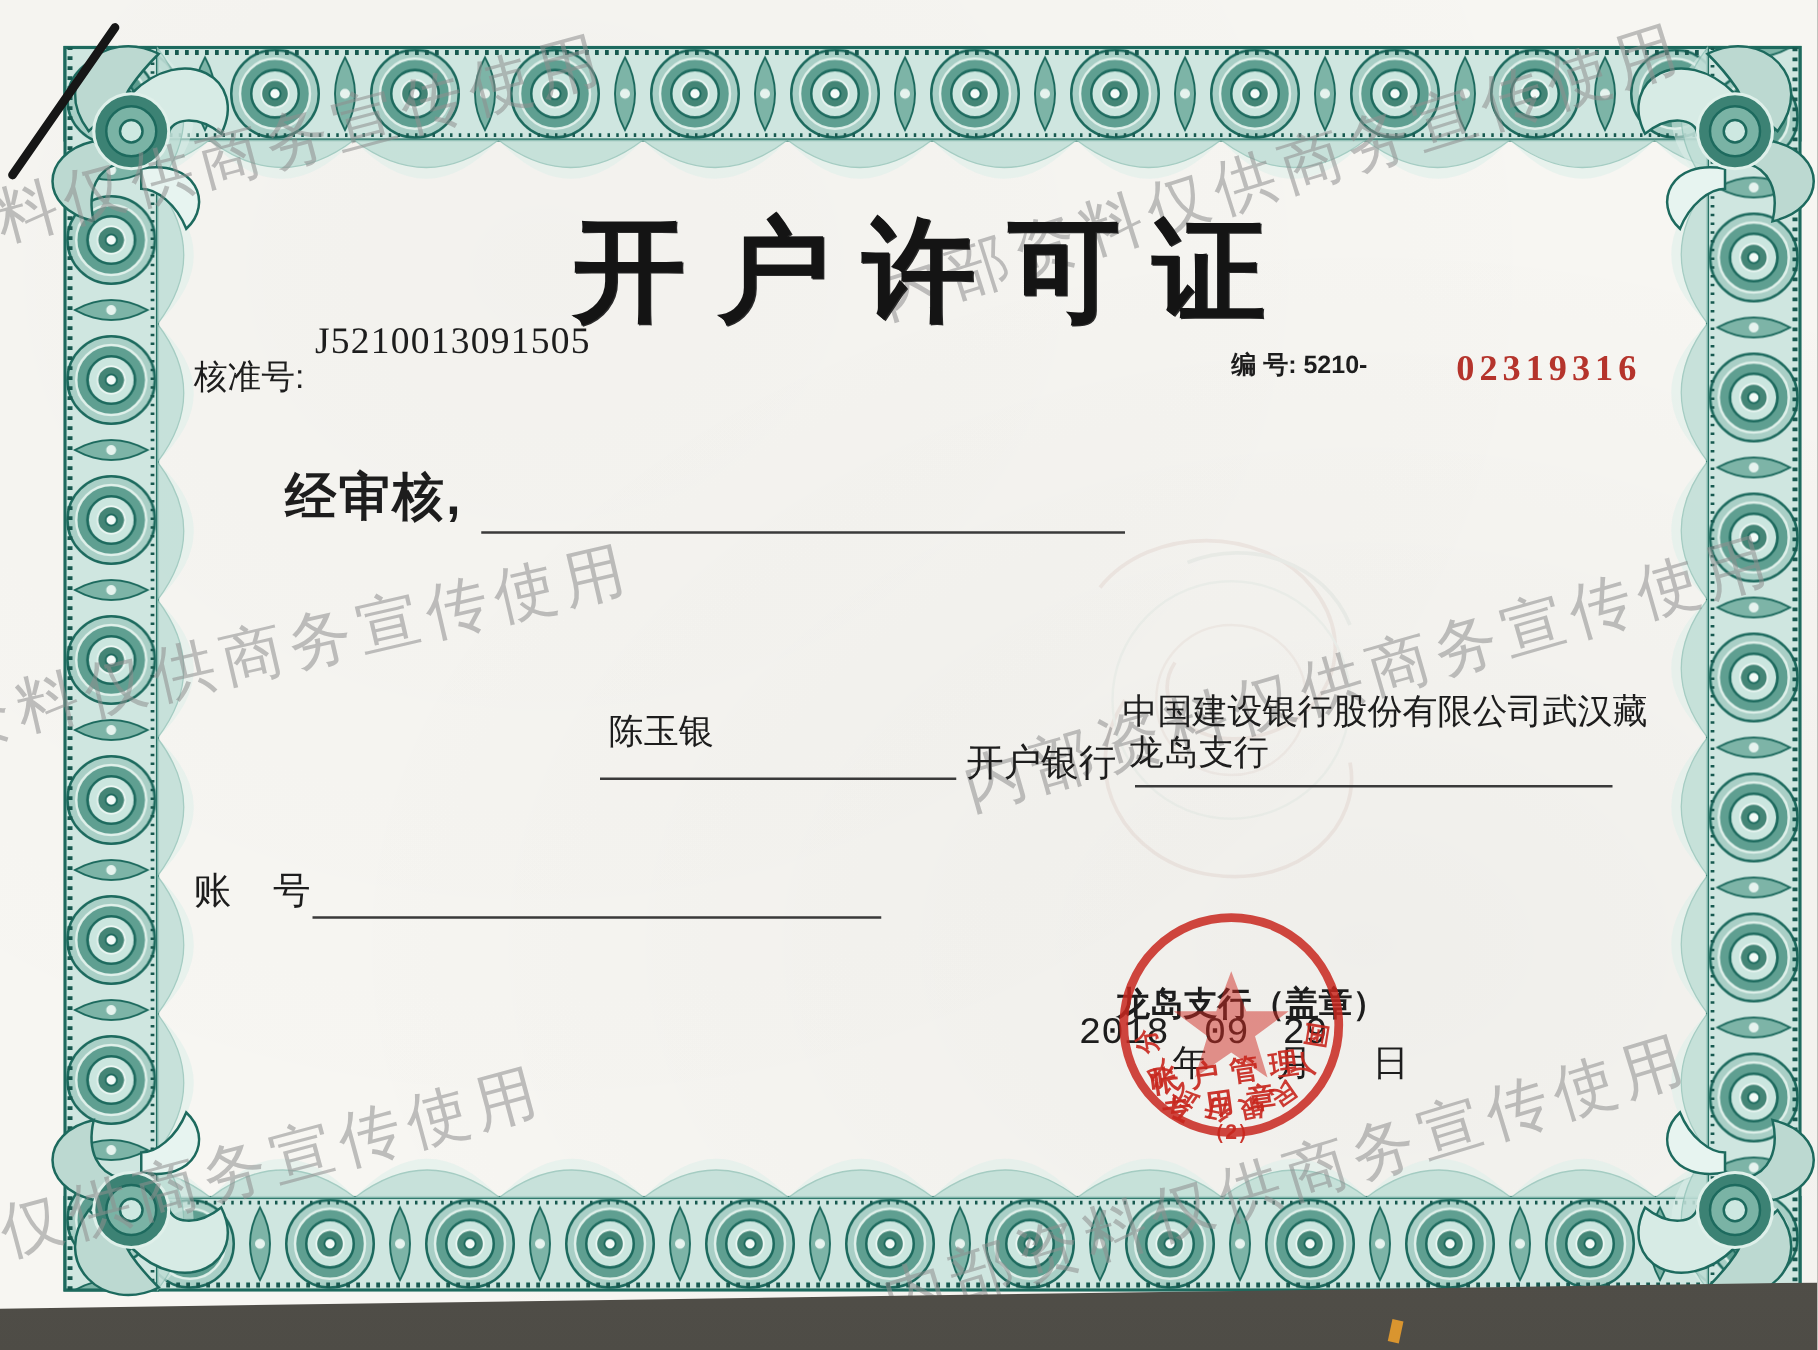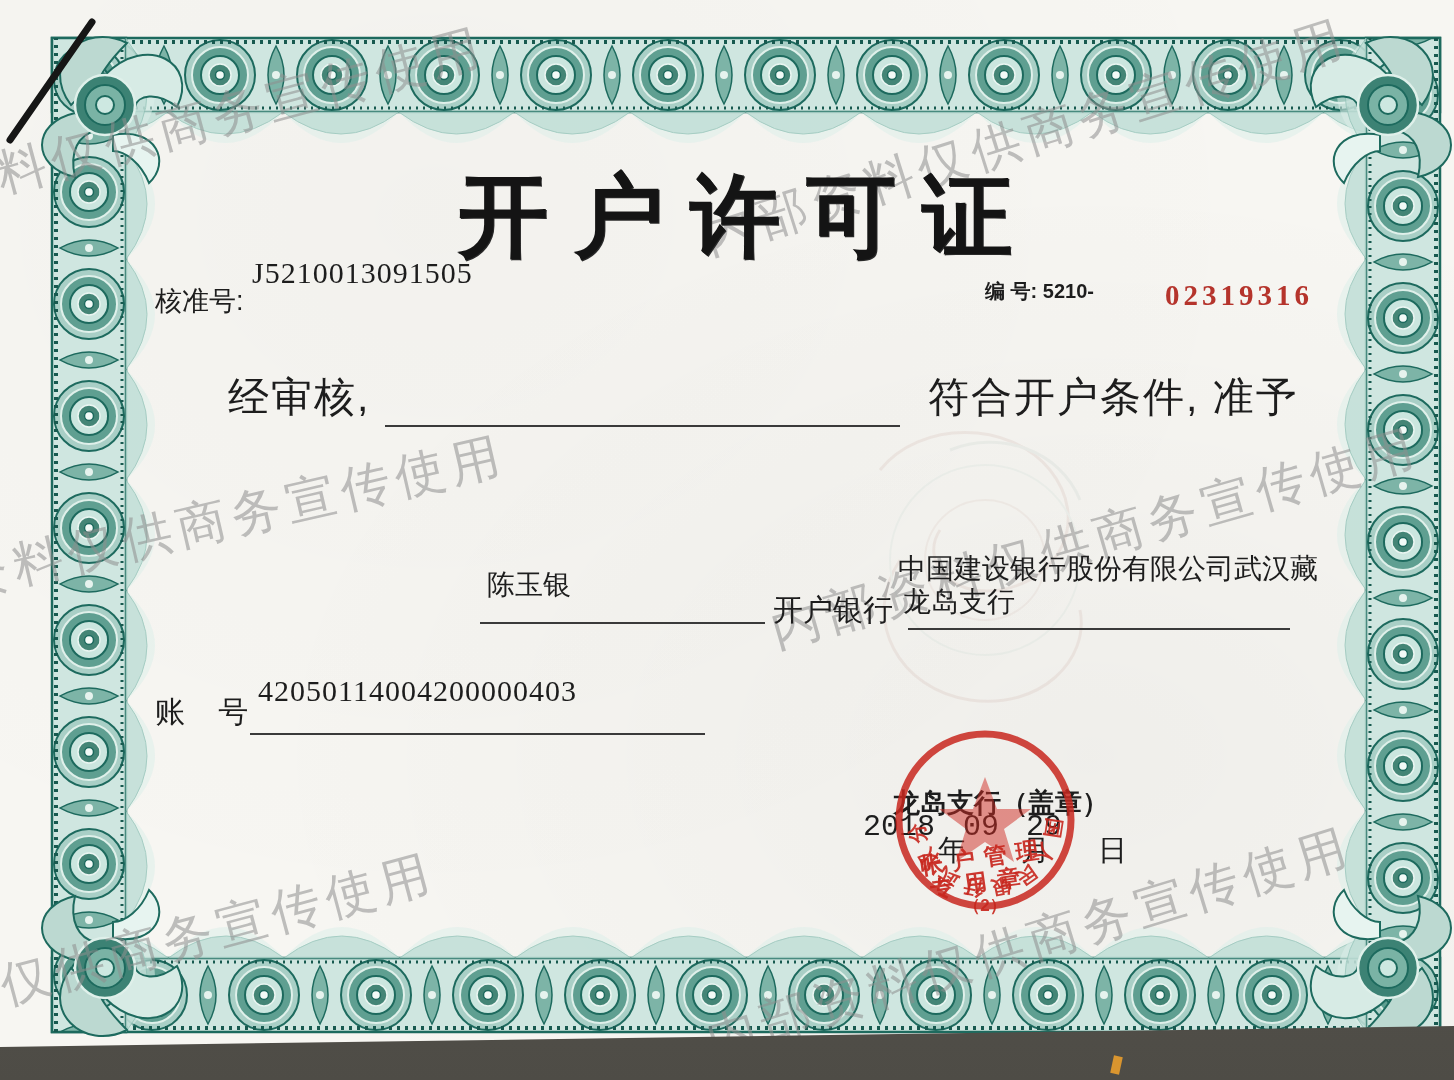--- a/index.html
+++ b/index.html
@@ -12,21 +12,21 @@
   .abs{position:absolute;}
   
   .wm{position:absolute;white-space:nowrap;font-size:50px;letter-spacing:6px;
       color:#8f8f8f;opacity:.55;font-weight:500;transform-origin:left center;
       pointer-events:none;}
   
   .title{font-weight:900;font-size:90px;letter-spacing:26px;white-space:nowrap;
       color:#141414;text-shadow:1px 1px 0 #2a2a2a;}
   .lbl{font-weight:500;white-space:pre;}
   .serif{font-family:"Liberation Serif", serif;}
-  .big{font-size:41px;font-weight:400;letter-spacing:2px;white-space:nowrap;text-align:right;}
+  .big{font-size:41px;font-weight:700;letter-spacing:2px;white-space:nowrap;text-align:right;}
   .uline{border-bottom:2px solid #3a3a3a;height:0;}
   .red{color:#b5342c;font-weight:700;}
   .sealtxt{fill:#c8271e;}
   .datecell{font-family:Liberation Mono, monospace;font-size:30px;}
   .unitcell{font-size:29px;font-weight:500;}
   .darkstrip{position:absolute;left:0;top:0;width:1454px;height:1080px;
       background:linear-gradient(#6b6962,#4e4c46);
       clip-path:polygon(0 1047px,1454px 1026px,1454px 1080px,0 1080px);}
   .orangetick{position:absolute;left:1112px;top:1056px;width:9px;height:18px;
       background:#d9952f;transform:rotate(12deg);}
@@ -125,33 +125,31 @@
   <div class="abs title" style="left:458px;top:156px">开户许可证</div>
 
   <div class="abs lbl" style="left:155px;top:283px;font-size:27px">核准号:</div>
   <div class="abs serif" style="left:252px;top:256px;font-size:30px;letter-spacing:1px">J5210013091505</div>
 
   <div class="abs lbl" style="left:985px;top:278px;font-size:20px;font-weight:700">编 号: 5210-</div>
   <div class="abs serif red" style="left:1165px;top:279px;font-size:29px;letter-spacing:4px">02319316</div>
 
   <div class="abs big" style="left:228px;top:370px">经审核,</div>
   <div class="abs uline" style="left:385px;top:425px;width:515px"></div>
-  <div class="abs big" style="left:928px;top:370px">符合开户条件, 准予</div>
 
 
   <div class="abs" style="left:487px;top:566px;font-size:28px">陈玉银</div>
   <div class="abs uline" style="left:480px;top:622px;width:285px"></div>
 
   <div class="abs lbl" style="left:773px;top:590px;font-size:30px">开户银行</div>
   <div class="abs" style="left:898px;top:550px;font-size:28px">中国建设银行股份有限公司武汉藏</div>
   <div class="abs" style="left:903px;top:583px;font-size:28px">龙岛支行</div>
   <div class="abs uline" style="left:908px;top:628px;width:382px"></div>
 
   <div class="abs lbl" style="left:155px;top:692px;font-size:30px">账    号</div>
-  <div class="abs serif" style="left:258px;top:674px;font-size:30px;letter-spacing:1px">42050114004200000403</div>
   <div class="abs uline" style="left:250px;top:733px;width:455px"></div>
 
   <div class="abs lbl" style="left:893px;top:785px;font-size:27px;font-weight:600">龙岛支行（盖章）</div>
   <div class="abs datecell" style="left:863px;top:810px">2018</div>
   <div class="abs datecell" style="left:963px;top:810px">09</div>
   <div class="abs datecell" style="left:1026px;top:810px">29</div>
   <div class="abs unitcell" style="left:938px;top:831px">年</div>
   <div class="abs unitcell" style="left:1021px;top:831px">月</div>
   <div class="abs unitcell" style="left:1098px;top:831px">日</div>
 

